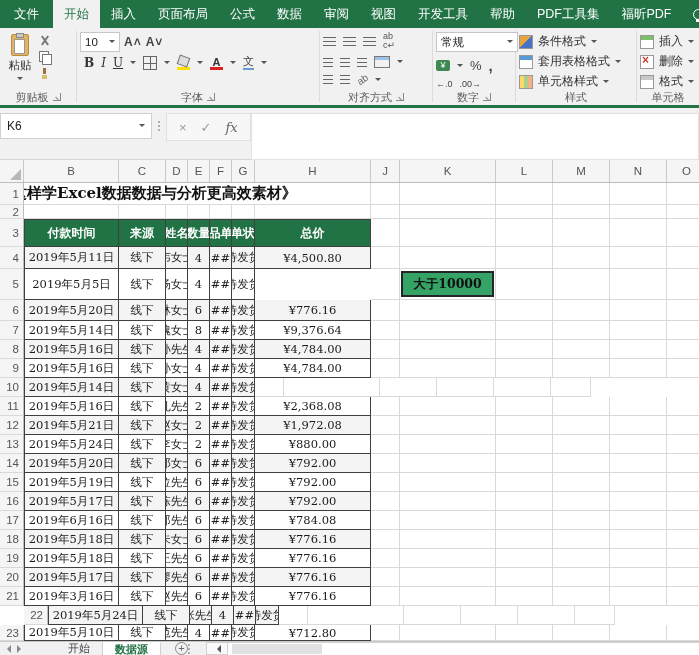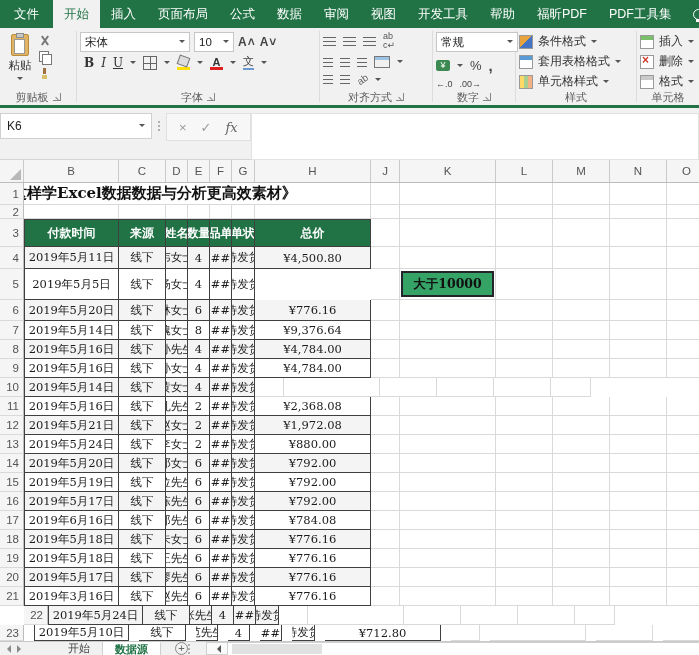--- a/index.html
+++ b/index.html
@@ -143,22 +143,22 @@
         <div class="mtab file">文件</div>
         <div class="mtab active">开始</div>
         <div class="mtab">插入</div>
         <div class="mtab">页面布局</div>
         <div class="mtab">公式</div>
         <div class="mtab">数据</div>
         <div class="mtab">审阅</div>
         <div class="mtab">视图</div>
         <div class="mtab">开发工具</div>
         <div class="mtab">帮助</div>
+        <div class="mtab">PDF工具集</div>
         <div class="mtab">福昕PDF</div>
-        <div class="mtab">PDF工具集</div>
       </div>
     <div class="tellme">
       <span class="bulb"></span>
 
     </div>
   </div>
 
   <div class="ribbon">
 
     <div class="grp" style="width:76px">
@@ -181,24 +181,20 @@
           <span>剪贴板</span>
           <span class="dlg"></span>
         </div>
     </div>
     <div class="gdiv"></div>
 
     <div class="grp" style="width:242px">
       <div class="grp-body">
         <div class="fg">
           <div class="frow">
-            <div class="selbox fname">
-                <span>宋体</span>
-                <span class="car"></span>
-              </div>
             <div class="selbox fsize">
                 <span>10</span>
                 <span class="car"></span>
               </div>
             <span class="aa">A˄</span>
             <span class="aa">A˅</span>
           </div>
           <div class="frow bi">
             <span class="b">B</span>
             <span class="i">I</span>
@@ -719,21 +715,21 @@
           <div class="c tb clip band" style="width: 22px;">4</div>
           <div class="c tb clip band" style="width: 22px;">##</div>
           <div class="c tb clip band" style="width: 23px;">待发货</div>
           <div class="c" style="width: 29px;"></div>
           <div class="c" style="width: 96px;"></div>
           <div class="c" style="width: 57px;"></div>
           <div class="c" style="width: 57px;"></div>
           <div class="c" style="width: 57px;"></div>
           <div class="c" style="width: 40px;"></div>
         </div>
-        <div class="grow" style="height: 16px; gap: 10px;">
+        <div class="grow" style="height: 16px;">
           <div class="rh">23</div>
           <div class="c tb clip fl" style="width: 95px;">2019年5月10日</div>
           <div class="c tb clip" style="width: 47px;">线下</div>
           <div class="c tb clip" style="width: 22px;">范先生</div>
           <div class="c tb clip" style="width: 22px;">4</div>
           <div class="c tb clip" style="width: 22px;">##</div>
           <div class="c tb clip" style="width: 23px;">待发货</div>
           <div class="c tb clip" style="width: 116px;">¥712.80</div>
           <div class="c" style="width: 29px;"></div>
           <div class="c" style="width: 96px;"></div>

